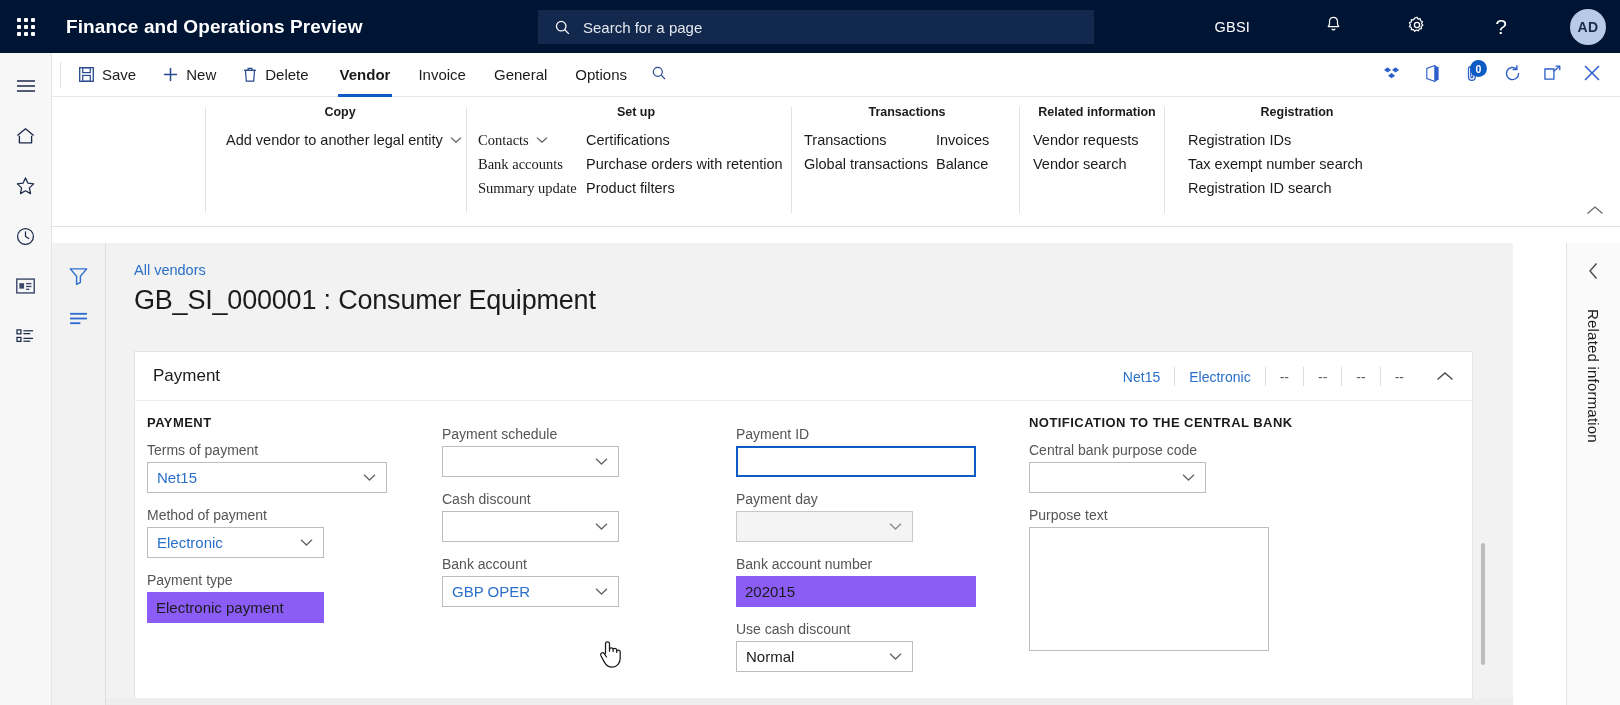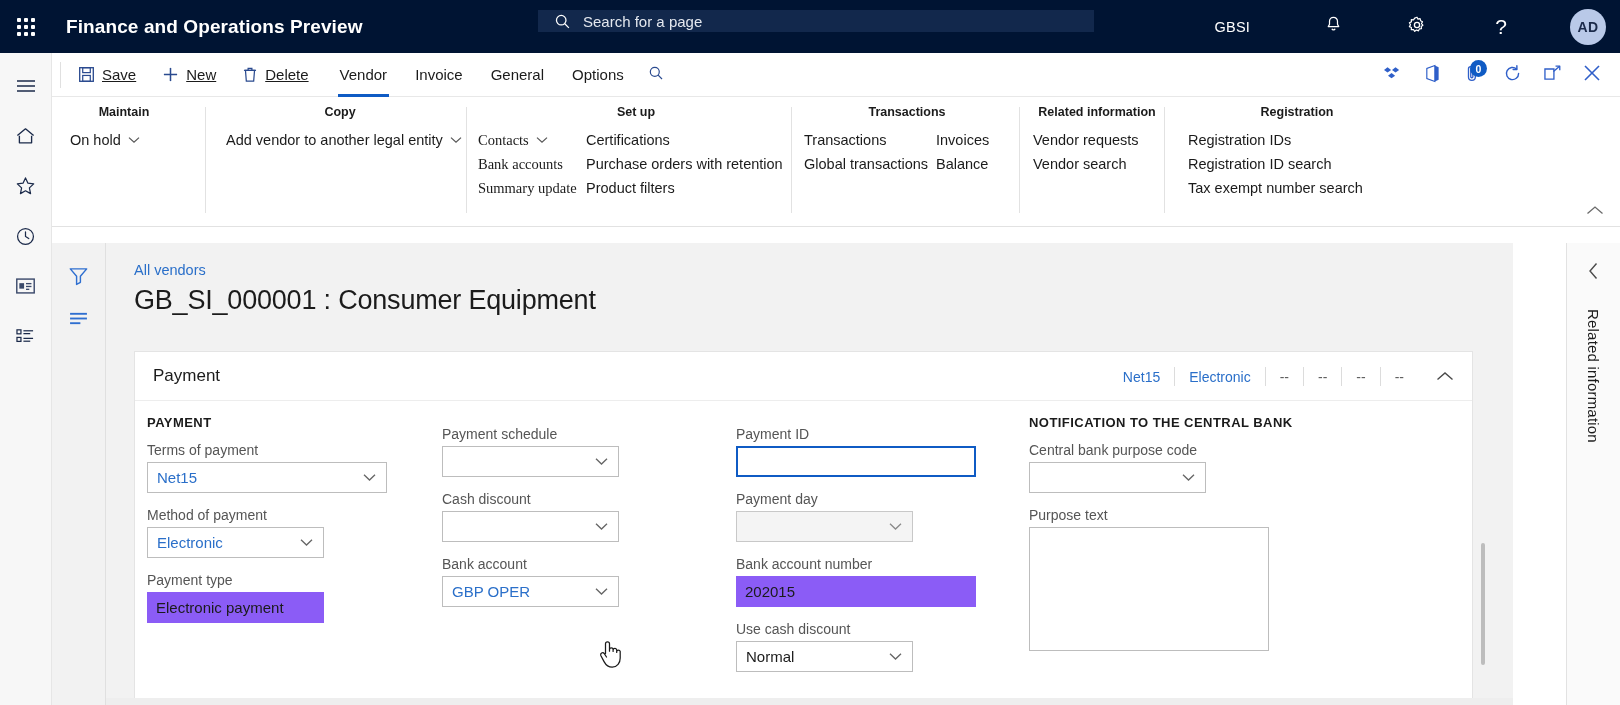--- a/index.html
+++ b/index.html
@@ -23,21 +23,21 @@
   .waffle-grid {
     display: grid; grid-template-columns: repeat(3, 4px);
     grid-template-rows: repeat(3, 4px); gap: 3px;
   }
   .waffle-grid i { width: 4px; height: 4px; background: #ffffff; border-radius: 1px; display: block; }
   .app-title {
     color: #ffffff; font-size: 19px; font-weight: bold; margin-left: 14px;
     letter-spacing: .1px; white-space: nowrap;
   }
   .search-box {
-    position: absolute; left: 538px; top: 10px; width: 556px; height: 22px;
+    position: absolute; left: 538px; top: 10px; width: 556px; height: 34px;
     background: #12284c; display: flex; align-items: center; padding-left: 16px;
     cursor: text;
   }
   .search-box .sicon { margin-right: 12px; display: flex; }
   .search-box input {
     background: transparent; border: none; outline: none; color: #ffffff;
     font-size: 15px; font-family: "Liberation Sans", sans-serif; width: 460px;
   }
   .search-box input::placeholder { color: #e4e8ef; opacity: 1; }
 
@@ -66,31 +66,31 @@
   }
 
   
   .cmdbar {
     position: absolute; left: 52px; top: 53px; width: 1568px; height: 44px;
     background: #ffffff; border-bottom: 1px solid #e8e8e8;
     display: flex; align-items: center;
   }
   .cmd-btn {
     display: flex; align-items: center; height: 44px; padding: 0 13px;
-    font-size: 15px; color: #1b1b1b; cursor: pointer; white-space: nowrap; text-decoration: underline;
+    font-size: 15px; color: #1b1b1b; cursor: pointer; white-space: nowrap;
   }
   .cmd-btn .glyph { margin-right: 7px; display: flex; align-items: center; }
   .cmd-sep { width: 1px; height: 26px; background: #e0e0e0; margin: 0 4px; }
 
   .tabstrip { display: flex; align-items: flex-end; height: 44px; margin-left: 4px; }
   .tab {
     position: relative; height: 44px; display: flex; align-items: center;
     padding: 0 14px; font-size: 15px; color: #1b1b1b; cursor: pointer; white-space: nowrap;
   }
-  .tab.active { font-weight: normal; }
+  .tab.active { font-weight: bold; }
   .tab.active::after {
     content: ""; position: absolute; left: 12px; right: 12px; bottom: 0;
     height: 3px; background: #0f5bc4;
   }
   .cmd-search { width: 36px; height: 44px; display: flex; align-items: center; justify-content: center; cursor: pointer; }
 
   .cmdbar-right { position: absolute; right: 0; top: 0; height: 44px; display: flex; align-items: center; }
   .cr-icon { width: 40px; height: 44px; display: flex; align-items: center; justify-content: center; cursor: pointer; position: relative; }
   .badge {
     position: absolute; top: 7px; right: 5px; min-width: 17px; height: 17px;
@@ -431,35 +431,20 @@
             <line x1="2" y1="2" x2="16" y2="16" stroke="#2f5fc9" stroke-width="1.6"></line>
             <line x1="16" y1="2" x2="2" y2="16" stroke="#2f5fc9" stroke-width="1.6"></line>
           </svg>
       </span>
     </div>
   </div>
 </div>
 
 <div class="ribbon">
 
-  <div class="rgroup" style="left:12px; width:120px;">
-    <div class="rgroup-title">Maintain</div>
-    <div class="rgroup-body">
-      <div class="rcol">
-        <div class="ritem">
-          <span>On hold</span>
-          <span class="caret">
-              <svg width="12" height="8" viewBox="0 0 12 8">
-                <path d="M1 1.6L6 6.2l5-4.6" fill="none" stroke="#555" stroke-width="1.2"></path>
-              </svg>
-            </span>
-        </div>
-      </div>
-    </div>
-  </div>
   <div class="rdivider" style="left:153px;"></div>
 
   <div class="rgroup" style="left:168px; width:240px;">
     <div class="rgroup-title">Copy</div>
     <div class="rgroup-body">
       <div class="rcol">
         <div class="ritem">
           <span>Add vendor to another legal entity</span>
           <span class="caret">
               <svg width="12" height="8" viewBox="0 0 12 8">
@@ -545,24 +530,24 @@
   <div class="rdivider" style="left:1112px;"></div>
 
   <div class="rgroup" style="left:1130px; width:240px;">
     <div class="rgroup-title" style="margin-left:-10px;">Registration</div>
     <div class="rgroup-body">
       <div class="rcol">
         <div class="ritem">
             <span>Registration IDs</span>
           </div>
         <div class="ritem">
+            <span>Tax exempt number search</span>
+          </div>
+        <div class="ritem">
             <span>Registration ID search</span>
-          </div>
-        <div class="ritem">
-            <span>Tax exempt number search</span>
           </div>
       </div>
     </div>
   </div>
 
   <div class="ribbon-collapse">
     <span>
       <svg width="18" height="11" viewBox="0 0 18 11">
           <path d="M1.5 8.5L9 2l7.5 6.5" fill="none" stroke="#6b6b6b" stroke-width="1.3"></path>
         </svg>

